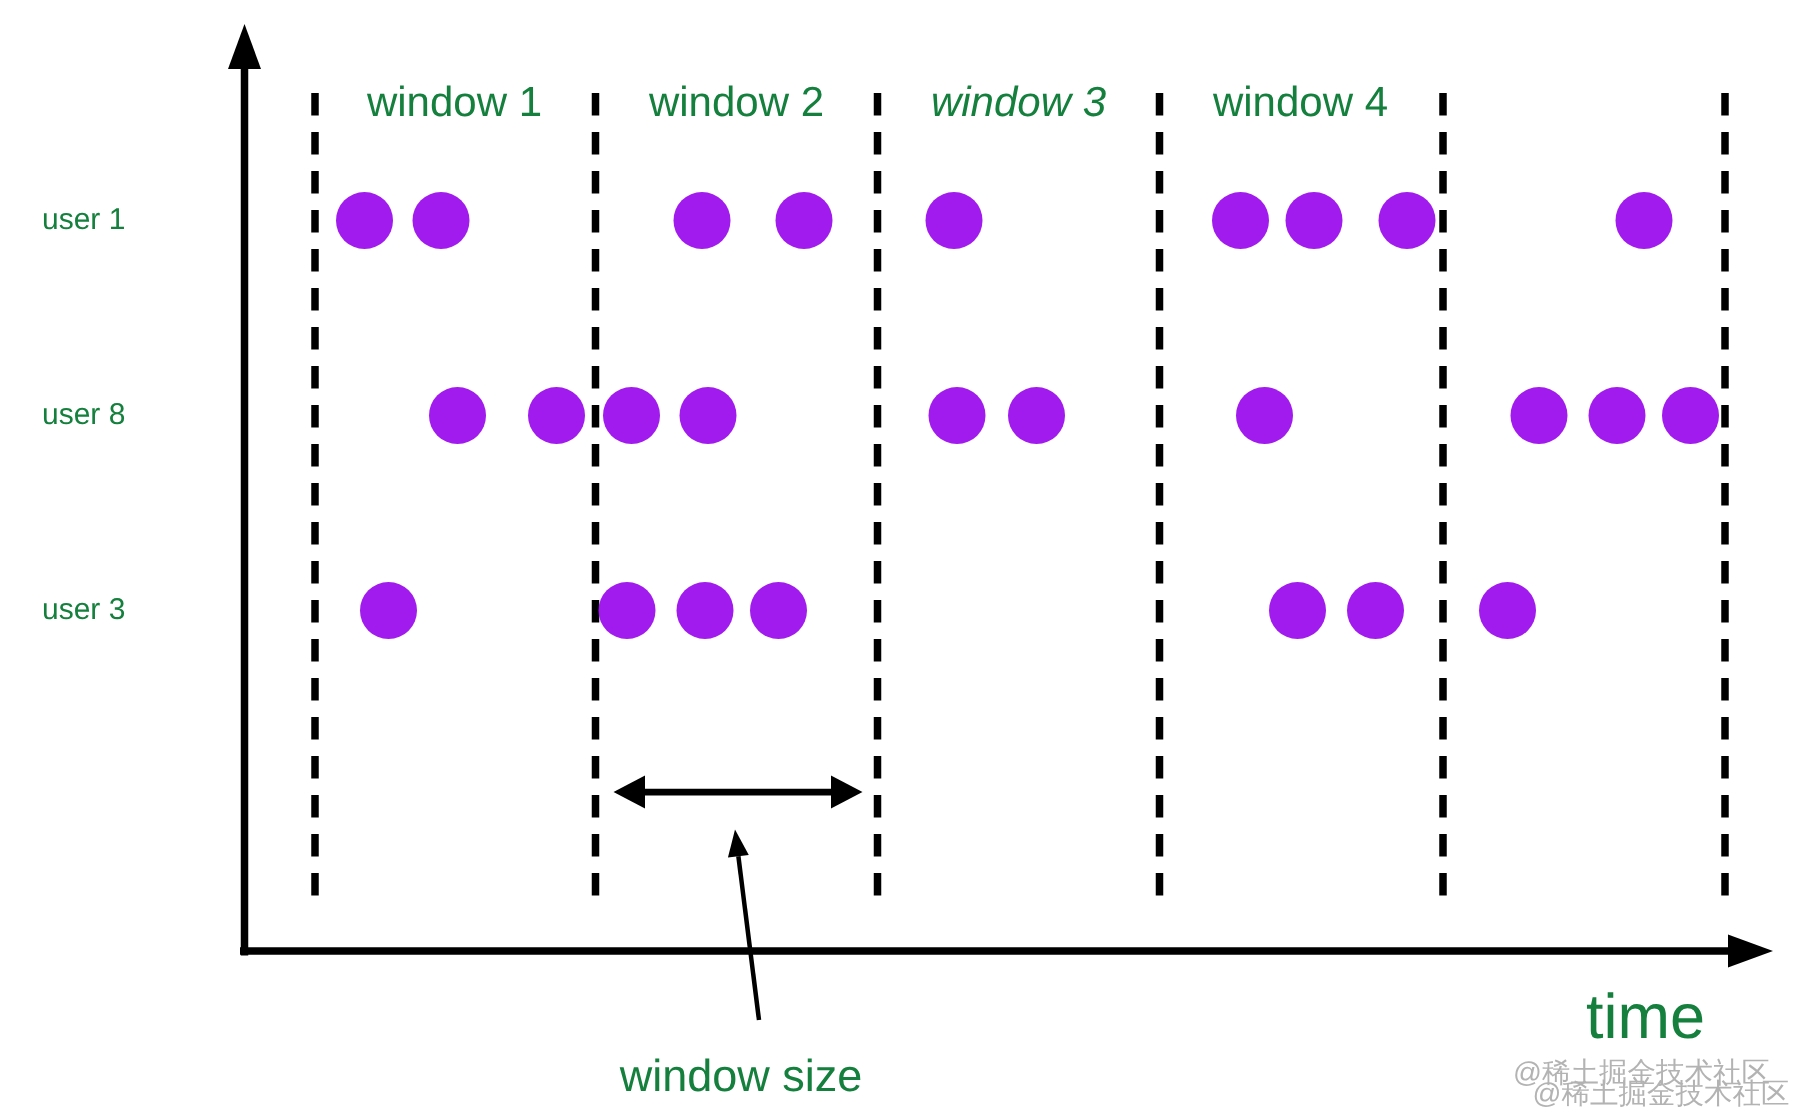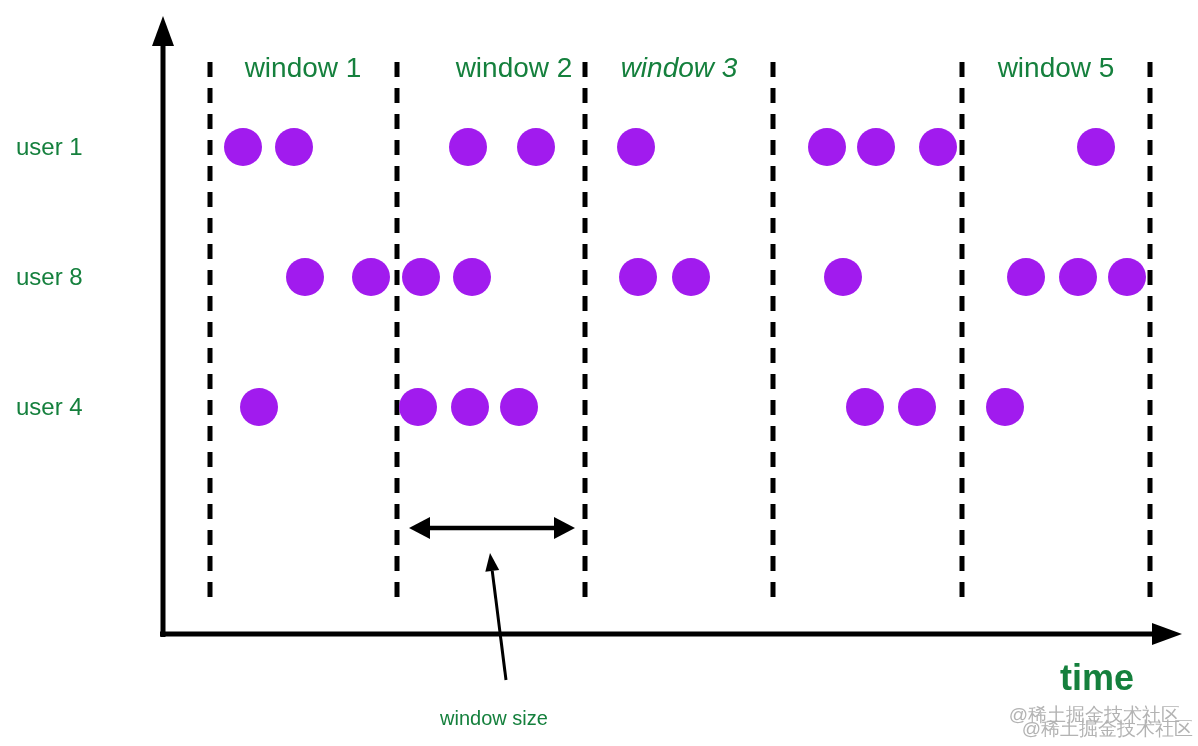--- a/index.html
+++ b/index.html
@@ -12,31 +12,30 @@
     font-family: "Liberation Sans", sans-serif;
   }
   #diagram-svg { position: absolute; left: 0; top: 0; }
   .lbl { position: absolute; color: #15803d; white-space: nowrap; }
   .window-label {
     font-size: 28px;
     transform: translateX(-50%);
     top: 52px;
   }
   .user-label {
-    font-size: 24px;
-    left: 16px;
+    font-size: 20px;
+    left: 28px;
     transform: translateY(-50%);
   }
   .time-label {
-    font-size: 36px;
+    font-size: 42px;
     transform: translate(-50%, -50%);
-    font-weight: bold;
   }
   .window-size-label {
-    font-size: 20px;
+    font-size: 30px;
     transform: translate(-50%, -50%);
   }
   .watermark-line {
     position: absolute;
     font-size: 19px;
     white-space: nowrap;
   }
 </style>
 </head>
 <body>
@@ -81,27 +80,27 @@
       <circle cx="917" cy="407" r="19" fill="#A11BEE"></circle>
       <circle cx="1005" cy="407" r="19" fill="#A11BEE"></circle>
       <line x1="425" y1="528" x2="559" y2="528" stroke="#000000" stroke-width="4.5"></line>
       <polygon points="409,528 430,517 430,539" fill="#000000"></polygon>
       <polygon points="575,528 554,517 554,539" fill="#000000"></polygon>
       <line x1="506" y1="680" x2="492.24993133859226" y2="570.8588300000762" stroke="#000000" stroke-width="3"></line>
       <polygon points="490,553 499.1950318941774,569.9838567017348 485.3048307830071,571.7338032984176" fill="#000000"></polygon>
     </svg>
 
   <div class="lbl window-label" style="left: 303px;">window 1</div>
-  <div class="lbl window-label" style="left: 514px;">window 2</div>
+  <div class="lbl window-label" style="left: 491px;">window 2</div>
   <div class="lbl window-label" style="left: 679px; font-style: italic;">window 3</div>
-  <div class="lbl window-label" style="left: 1056px;">window 5</div>
+  <div class="lbl window-label" style="left: 867px;">window 4</div>
 
   <div class="lbl user-label" style="top: 147px;">user 1</div>
   <div class="lbl user-label" style="top: 277px;">user 8</div>
-  <div class="lbl user-label" style="top: 407px;">user 4</div>
+  <div class="lbl user-label" style="top: 407px;">user 3</div>
 
   <div class="lbl time-label" style="left: 1097px; top: 678px;">time</div>
   <div class="lbl window-size-label" style="left: 494px; top: 718px;">window size</div>
 
   <div class="watermark-line" style="right: 18px; top: 702px; color: rgb(179, 179, 179);">@稀土掘金技术社区</div>
   <div class="watermark-line" style="right: 5px; top: 716px; color: rgb(179, 179, 179);">@稀土掘金技术社区</div>
 
 </div>
 
 </body></html>

